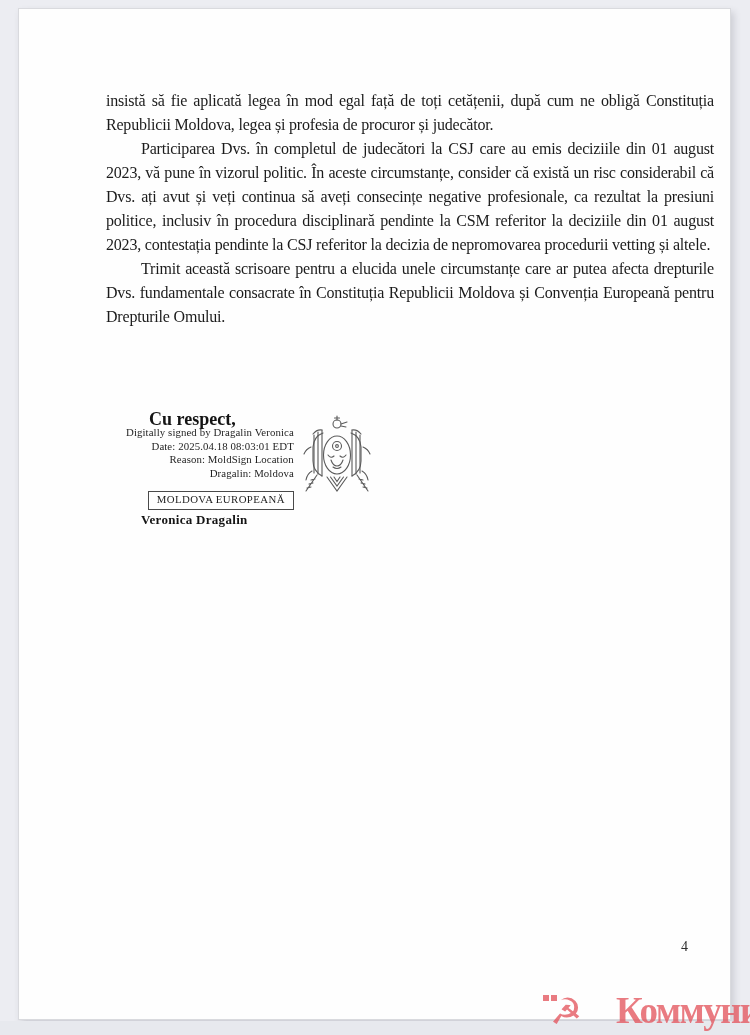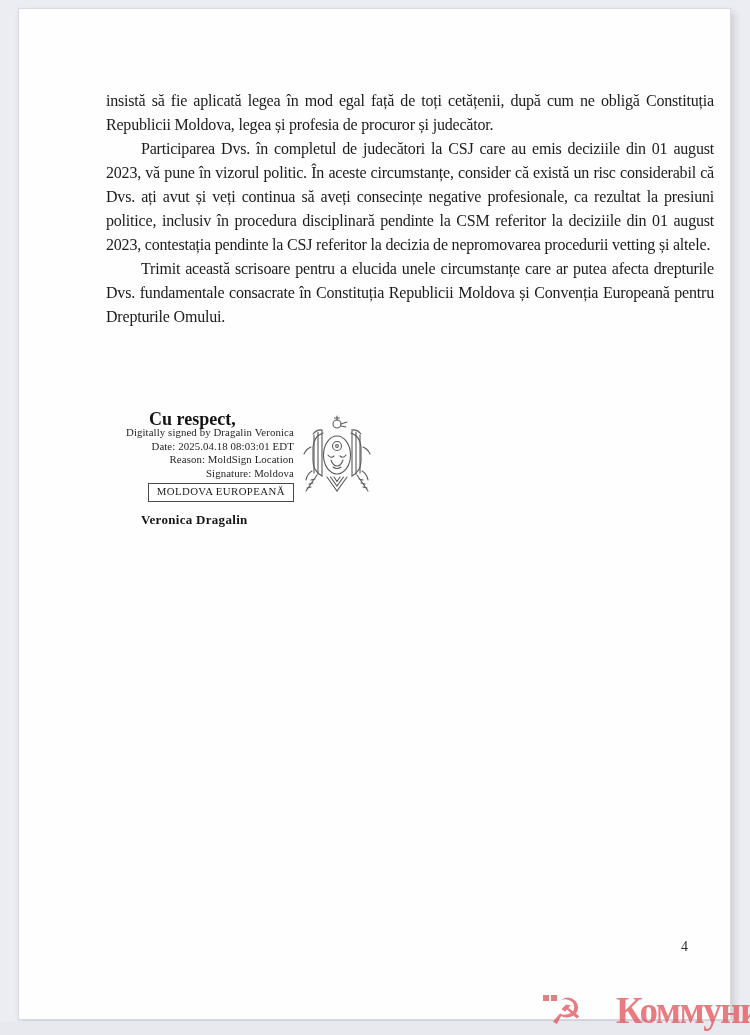--- a/index.html
+++ b/index.html
@@ -45,21 +45,21 @@
     position: absolute;
     left: 107px; top: 417px;
     font-size: 10.8px;
     line-height: 13.5px;
     color: #1e1e1e;
     letter-spacing: 0.1px;
     text-align: right;
   }
   .sig-badge {
     display: inline-block;
-    margin-top: 3px;
+    margin-top: 11px;
     border: 1px solid #4a4a4a;
     padding: 1px 8px 2px 8px;
     font-size: 10.8px;
     letter-spacing: 0.4px;
     background: #fff;
   }
   .emblem {
     position: absolute;
     left: 282px; top: 404px;
     width: 72px; height: 88px;
@@ -122,21 +122,21 @@
       <p>Trimit această scrisoare pentru a elucida unele circumstanțe care ar putea afecta drepturile Dvs. fundamentale consacrate în Constituția Republicii Moldova și Convenția Europeană pentru Drepturile Omului.</p>
     </div>
 
 
     <div class="closing">Cu respect,</div>
 
     <div class="sig-block">
       <div>Digitally signed by Dragalin Veronica</div>
       <div>Date: 2025.04.18 08:03:01 EDT</div>
       <div>Reason: MoldSign Location</div>
-      <div>Signature: Moldova</div>
+      <div>Dragalin: Moldova</div>
       <div class="sig-badge">MOLDOVA EUROPEANĂ</div>
     </div>
 
     <svg class="emblem" viewBox="0 0 72 88" fill="none" stroke="#3f3f3f" stroke-width="1.1" stroke-linecap="round">
 
       <circle cx="36" cy="11" r="4"></circle>
       <path d="M36 7 v-4 M33.5 5 h5"></path>
       <path d="M40 11 l6 -2 M40 13 l5 1"></path>
 
       <path d="M22 20 q-9 3 -10 14 v14 q0 10 9 15"></path>

